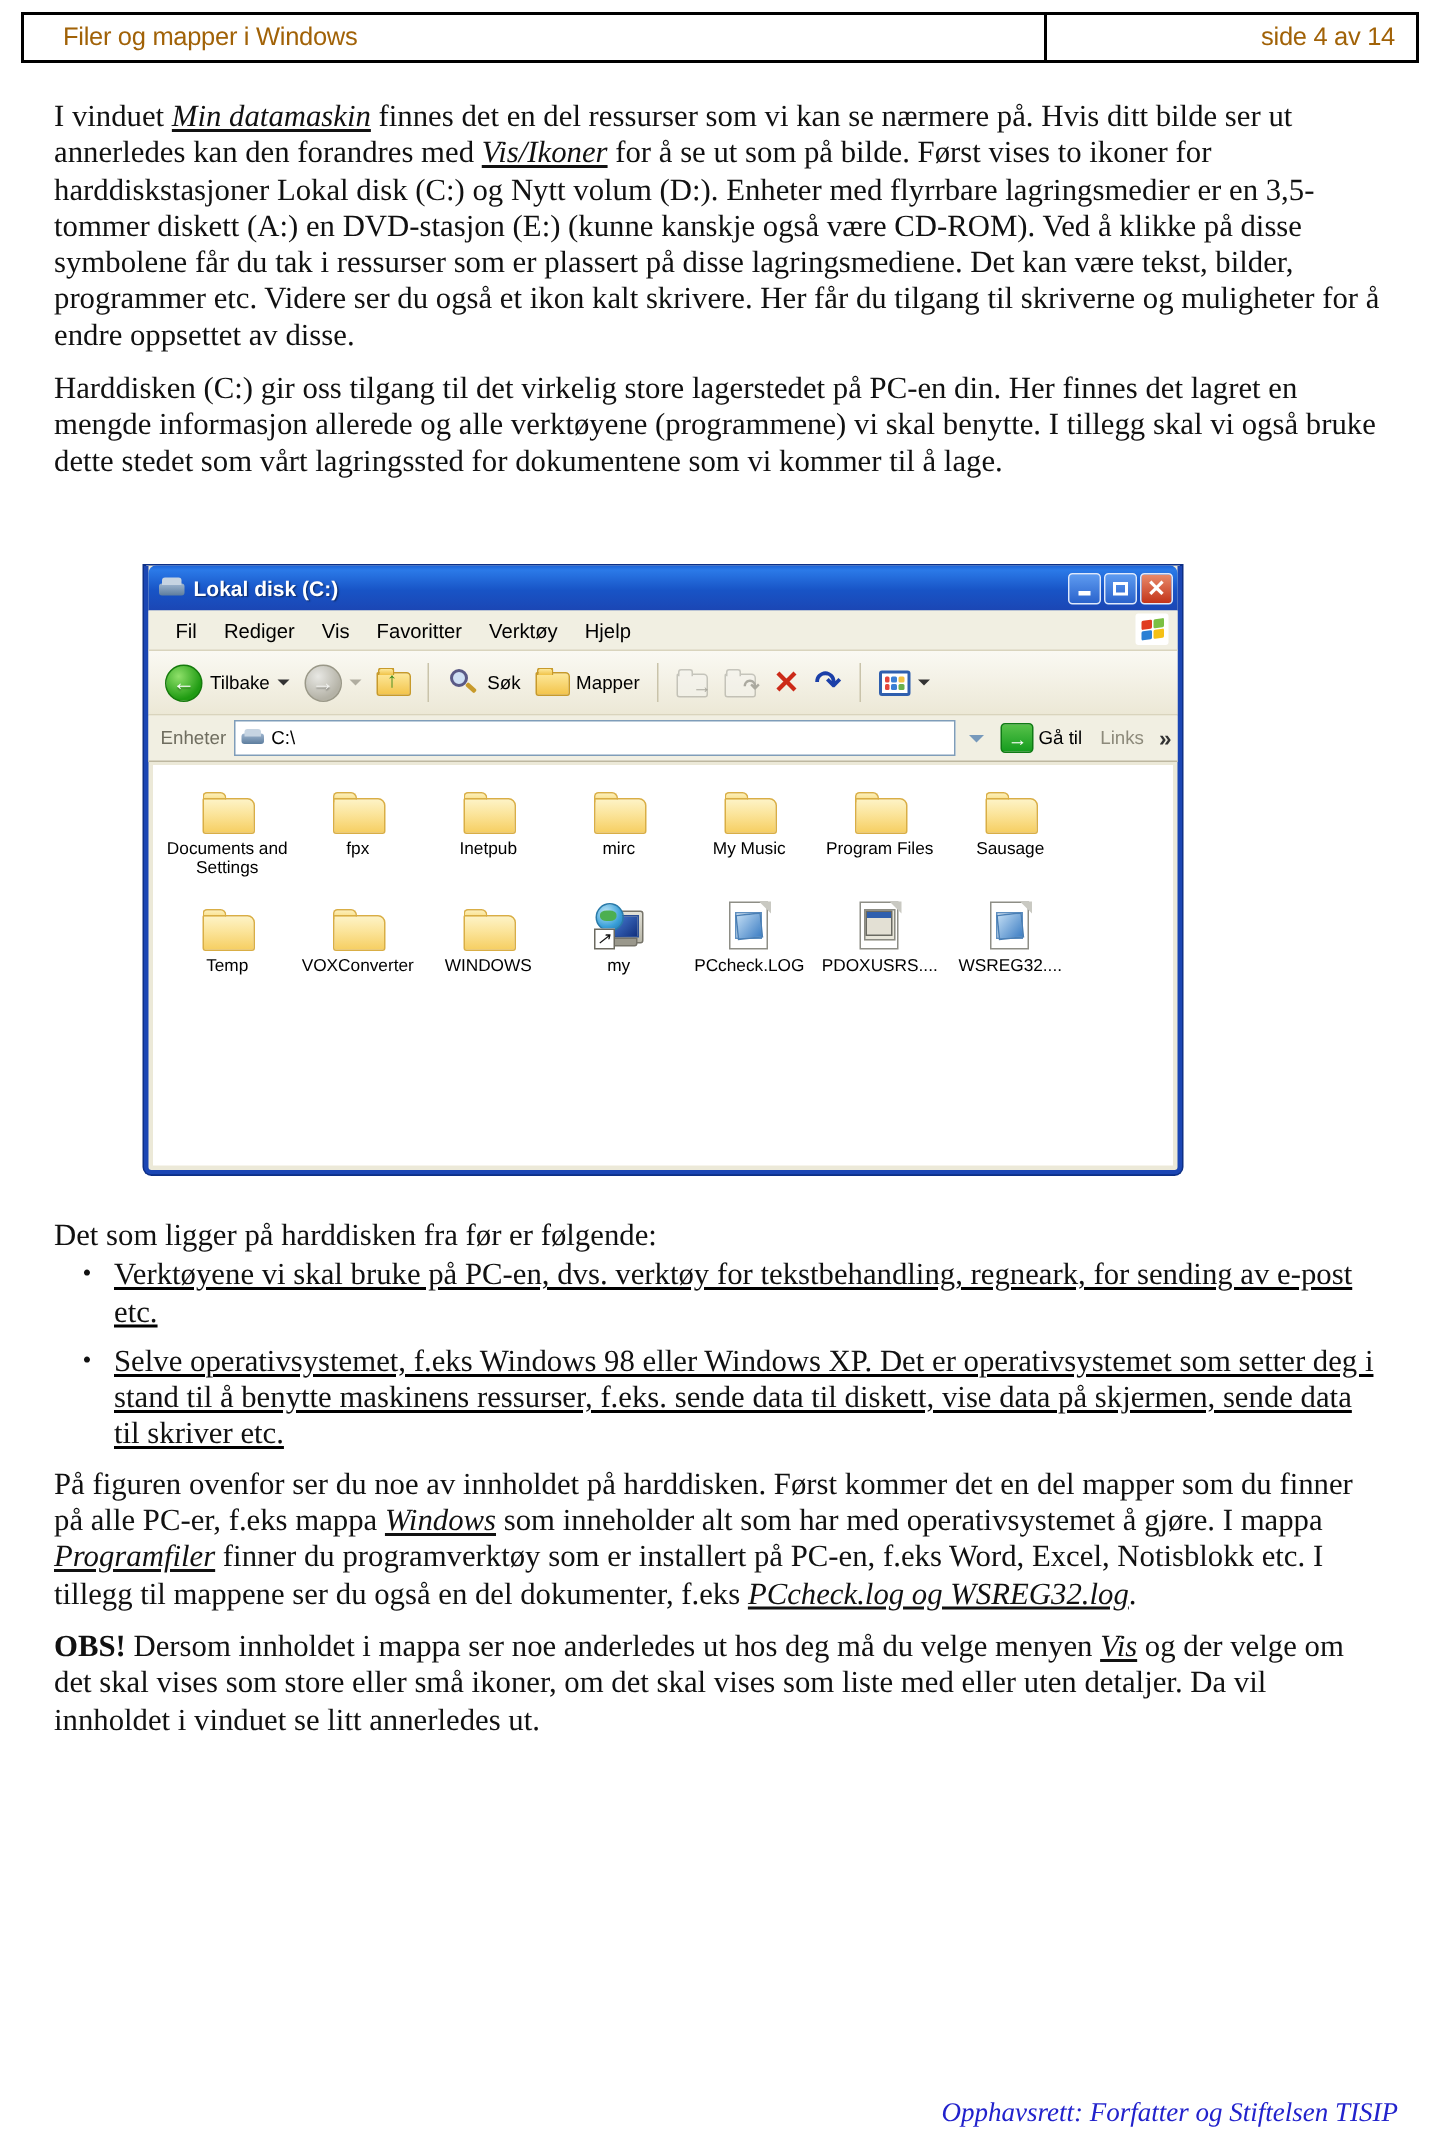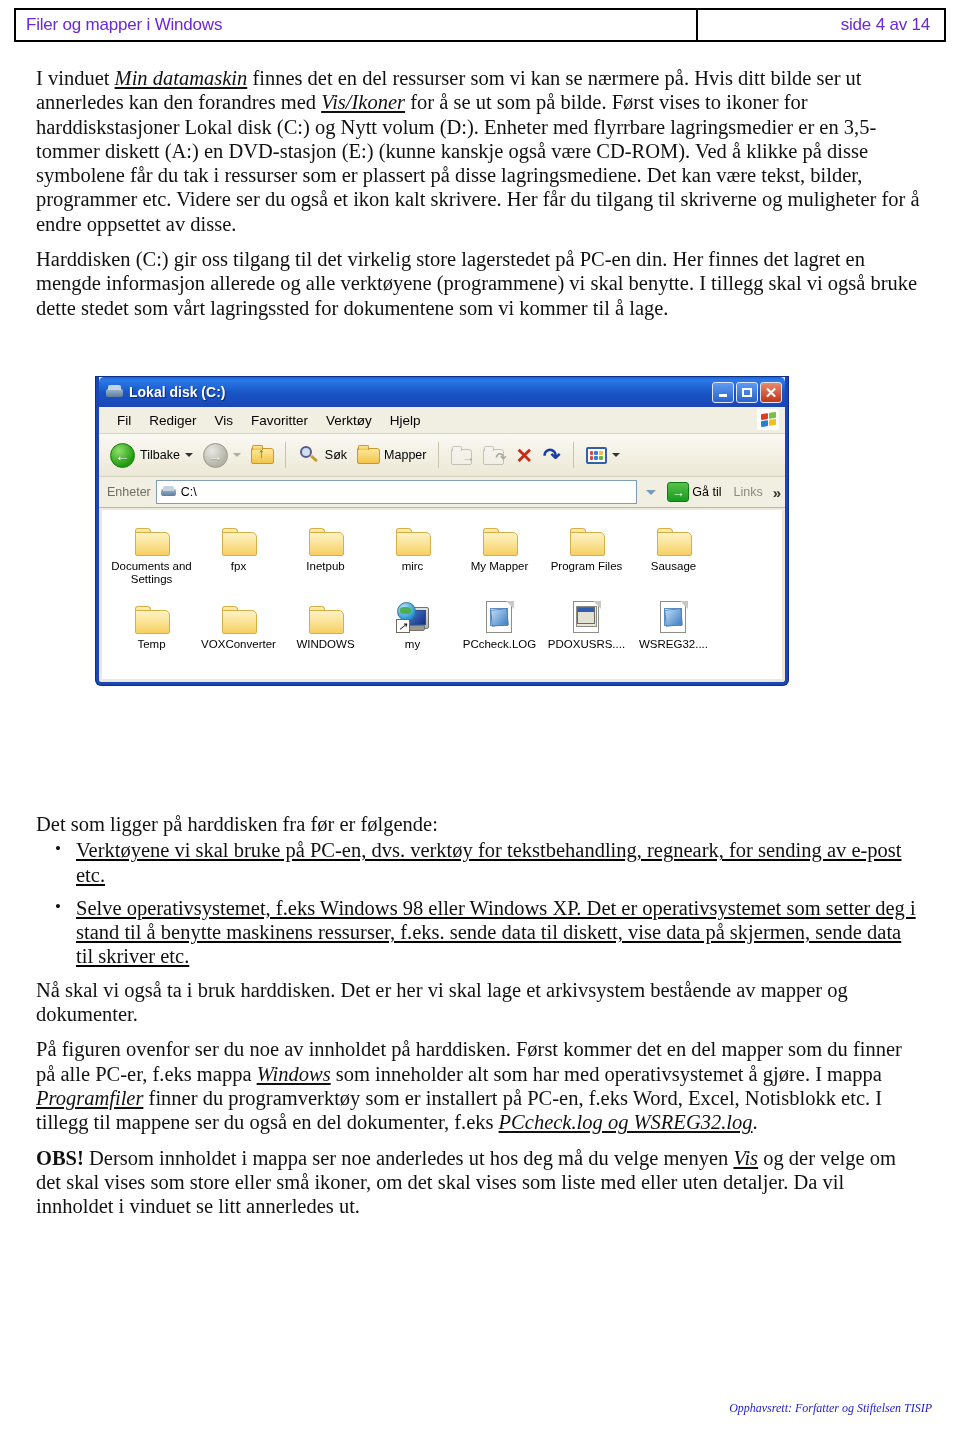--- a/index.html
+++ b/index.html
@@ -39,23 +39,24 @@
   .hdr-right {
     width: 232px;
     display: flex;
     align-items: center;
     justify-content: flex-end;
     padding-right: 14px;
   }
   .hdr-text {
     font-family: "Liberation Sans", sans-serif;
     font-size: 17px;
-    color: #6d28d9;
+    color: #a16207;
     font-weight: 400;
     letter-spacing: -0.2px;
+    margin-left: 16px;
   }
 
   
   .doc-body {
     position: absolute;
     left: 36px;
     top: 66px;
     width: 888px;
   }
   p.para {
@@ -68,21 +69,21 @@
   p.para.tight { margin-bottom: 0; }
   em { font-style: italic; text-decoration: underline; }
   .bold { font-weight: bold; margin-top: 18px; }
 
   
   .figure-wrap {
     position: absolute;
     left: 96px;
     top: 377px;
     width: 692px;
-    height: 308px;
+    height: 406px;
   }
   .xp-window {
     width: 100%;
     height: 100%;
     box-sizing: border-box;
     border: 3px solid #1b46b4;
     border-top: none;
     border-radius: 0 0 5px 5px;
     background: #ece9d8;
     display: flex;
@@ -488,21 +489,21 @@
     left: 0;
     top: 1398px;
     width: 960px;
     text-align: right;
     padding-right: 28px;
     box-sizing: border-box;
   }
   .footer-text {
     font-family: "Liberation Serif", serif;
     font-style: italic;
-    font-size: 12px;
+    font-size: 18px;
     color: #2222cc;
   }
 </style>
 </head>
 <body>
 
 <div class="page-header">
   <div class="hdr-left">
     <span class="hdr-text">Filer og mapper i Windows</span>
   </div>
@@ -680,21 +681,21 @@
             </span>
           <span class="file-label">mirc</span>
         </div>
         <div class="file-cell">
           <span class="file-ico-box">
               <span class="big-folder">
                 <i class="bf-tab"></i>
                 <i class="bf-body"></i>
               </span>
             </span>
-          <span class="file-label">My Mapper</span>
+          <span class="file-label">My Music</span>
         </div>
         <div class="file-cell">
           <span class="file-ico-box">
               <span class="big-folder">
                 <i class="bf-tab"></i>
                 <i class="bf-body"></i>
               </span>
             </span>
           <span class="file-label">Program Files</span>
         </div>
@@ -790,20 +791,19 @@
 
   </div>
 </div>
 
 <div class="doc-body" style="top: 812px;">
   <p class="para tight">Det som ligger på harddisken fra før er følgende:</p>
   <ul class="bullets">
     <li>Verktøyene vi skal bruke på PC-en, dvs. verktøy for tekstbehandling, regneark, for sending av e-post etc.</li>
     <li>Selve operativsystemet, f.eks Windows 98 eller Windows XP. Det er operativsystemet som setter deg i stand til å benytte maskinens ressurser, f.eks. sende data til diskett, vise data på skjermen, sende data til skriver etc.</li>
   </ul>
-  <p class="para">Nå skal vi også ta i bruk harddisken. Det er her vi skal lage et arkivsystem bestående av mapper og dokumenter.</p>
   <p class="para"><span>På figuren ovenfor ser du noe av innholdet på harddisken. Først kommer det en del mapper som du finner på alle PC-er, f.eks mappa </span><em>Windows</em><span> som inneholder alt som har med operativsystemet å gjøre. I mappa </span><em>Programfiler</em><span> finner du programverktøy som er installert på PC-en, f.eks Word, Excel, Notisblokk etc. I tillegg til mappene ser du også en del dokumenter, f.eks </span><em>PCcheck.log og WSREG32.log</em><span>.</span></p>
   <p class="para"><span class="bold">OBS!</span><span> Dersom innholdet i mappa ser noe anderledes ut hos deg må du velge menyen </span><em>Vis</em><span> og der velge om det skal vises som store eller små ikoner, om det skal vises som liste med eller uten detaljer. Da vil innholdet i vinduet se litt annerledes ut.</span></p>
 </div>
 
 <div class="page-footer">
   <span class="footer-text">Opphavsrett:  Forfatter og Stiftelsen TISIP</span>
 </div>
 
 </body></html>

